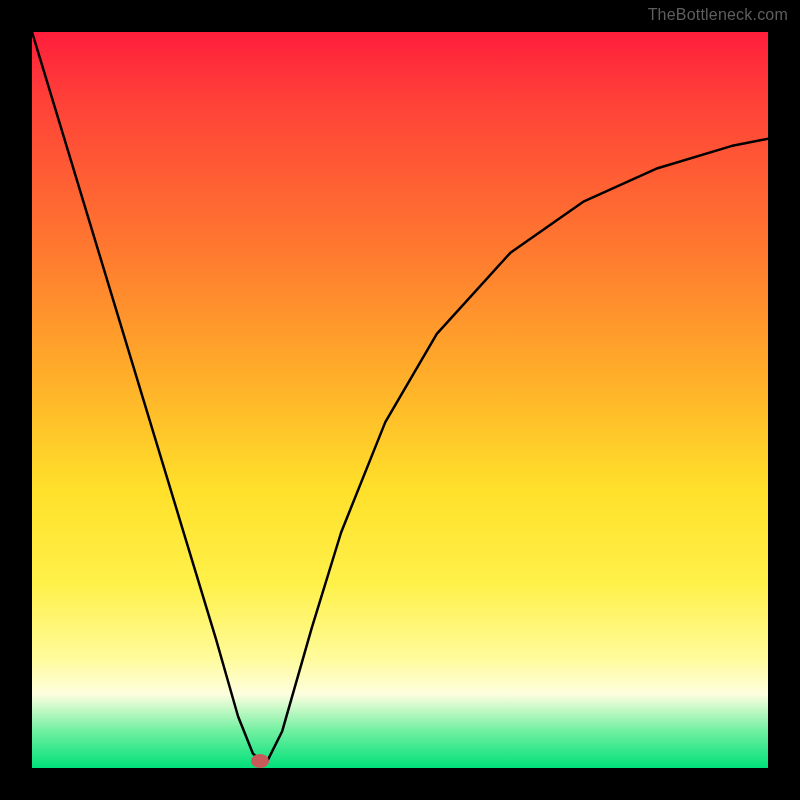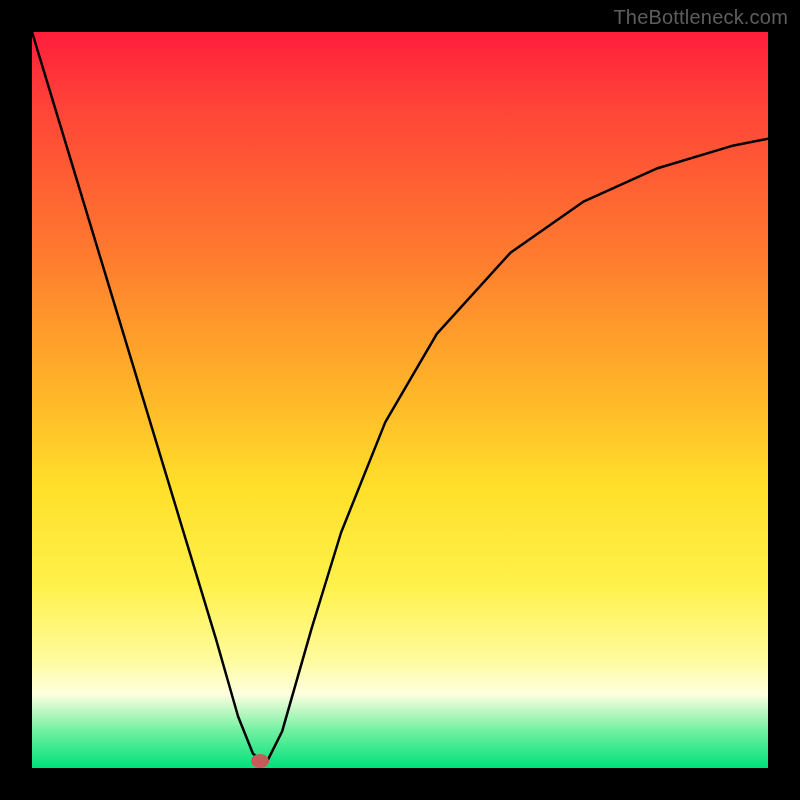--- a/index.html
+++ b/index.html
@@ -52,21 +52,21 @@
     height: 14px;
     background: #c85a5a;
     border-radius: 50% / 50%;
     transform: translate(-50%, -50%);
   }
   .watermark {
     position: absolute;
     top: 6px;
     right: 12px;
     color: #5e5e5e;
-    font-size: 20px;
+    font-size: 16px;
     font-weight: 500;
     letter-spacing: 0.2px;
     user-select: none;
   }
 </style>
 </head>
 <body>
 
 <div class="outer">
   <div class="watermark">TheBottleneck.com</div>

